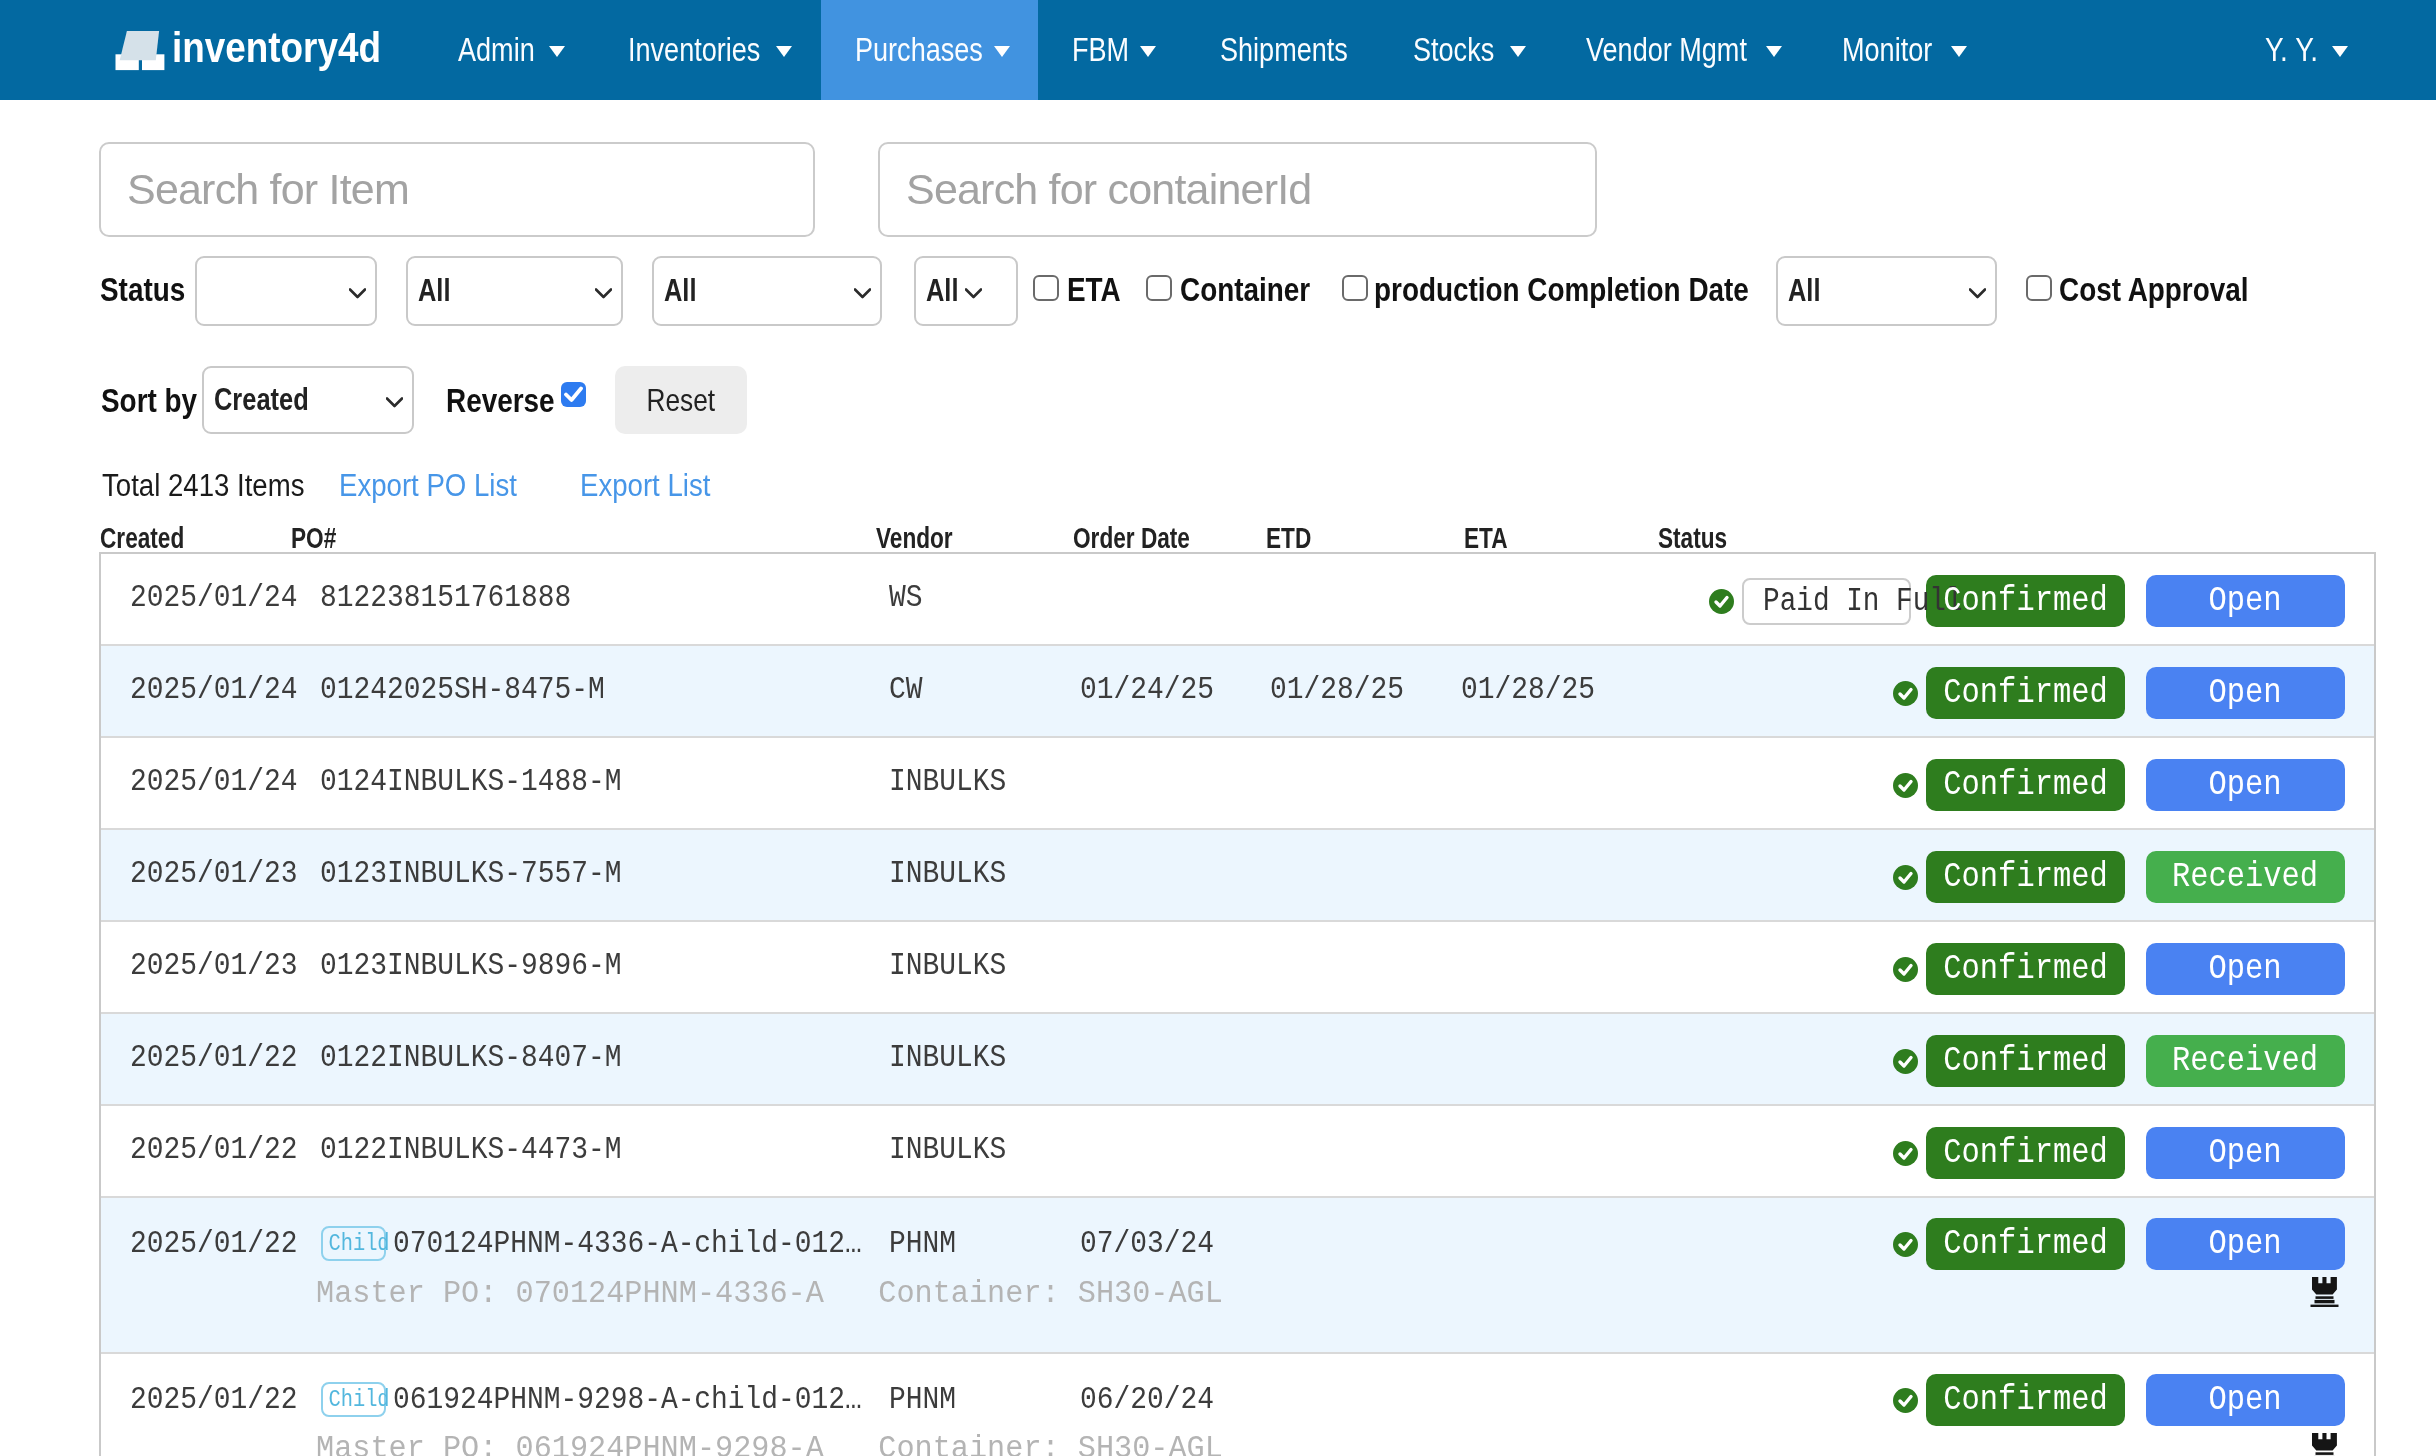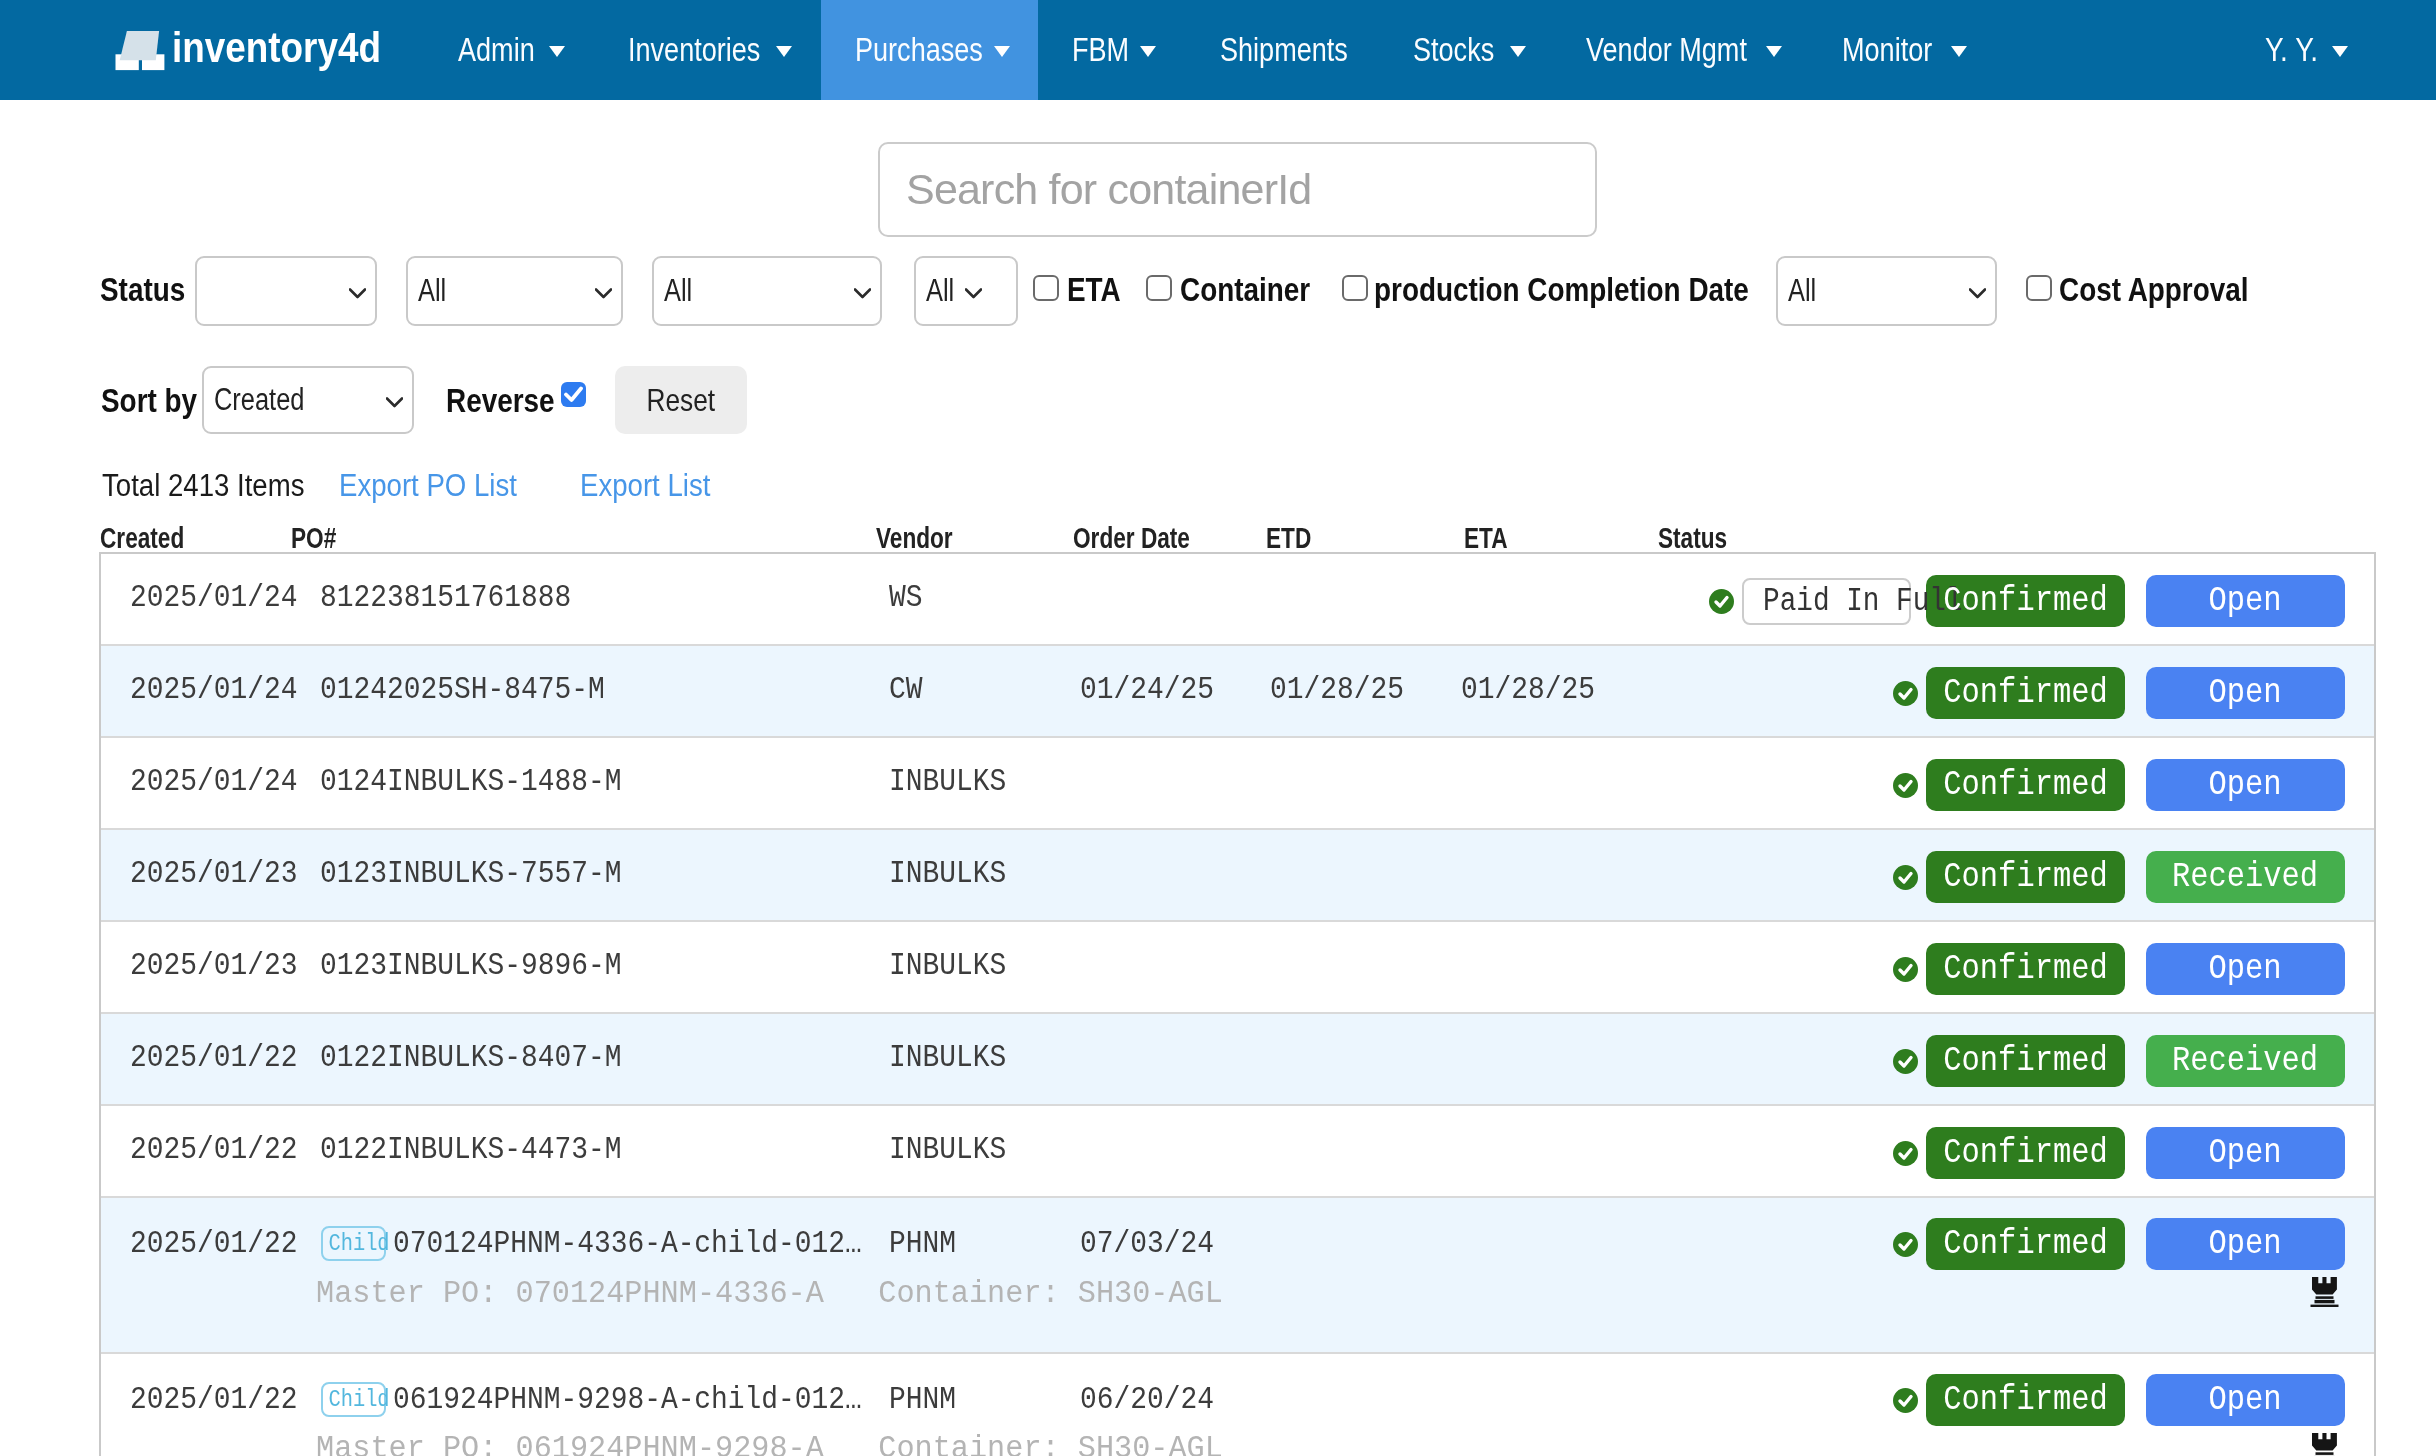--- a/index.html
+++ b/index.html
@@ -10,21 +10,21 @@
 #nav { position:absolute; left:0; top:0; width:2436px; height:100px; background:#0369a1; }
 #navactive { position:absolute; left:821px; top:0; width:217px; height:100px; background:#4193E0; }
 .ni { position:absolute; top:0; height:100px; line-height:100px; color:#fbfdff; font-size:33px; white-space:nowrap; display:inline-block; transform:scaleX(0.82); transform-origin:0 50%; }
 .caret { position:absolute; top:46px; width:0; height:0; border-left:8.5px solid transparent; border-right:8.5px solid transparent; border-top:11px solid #fff; }
 #logotext { position:absolute; left:172px; top:26px; }
 #logoicon { position:absolute; left:114px; top:30px; }
 
 .inp { position:absolute; top:142px; height:95px; border:2px solid #cbcbcb; border-radius:10px; font-family:"Liberation Sans",sans-serif; font-size:43px; padding-left:26px; color:#444; outline:none; letter-spacing:-0.8px; background:#fff; }
 .inp::placeholder { color:#a3a3a3; opacity:1; }
 .lbl { position:absolute; font-size:34px; line-height:34px; font-weight:bold; color:#111; white-space:nowrap; transform:scaleX(0.82); transform-origin:0 50%; }
-.sel { position:absolute; height:70px; border:2px solid #c9c9c9; border-radius:9px; background:#fff; font-size:31px; font-weight:normal; color:#222; line-height:66px; padding-left:10px; }
+.sel { position:absolute; height:70px; border:2px solid #c9c9c9; border-radius:9px; background:#fff; font-size:31px; font-weight:bold; color:#222; line-height:66px; padding-left:10px; }
 .sel .inner { display:inline-block; transform:scaleX(0.82); transform-origin:0 50%; }
 .sel .chev { position:absolute; right:9px; top:27px; width:17px; height:17px; border:none; }
 .cb { position:absolute; width:26px; height:26px; border:2.5px solid #6a6a6a; border-radius:6px; background:#fff; }
 .cbc { position:absolute; width:25px; height:25px; border-radius:6px; background:#2d7bf0; }
 .cbc svg { position:absolute; left:3px; top:4px; }
 #reset { position:absolute; left:615px; top:366px; width:132px; height:68px; background:#ededed; border-radius:10px; font-size:32px; color:#222; text-align:center; line-height:68px; }
 #reset .inner { display:inline-block; transform:scaleX(0.82); }
 .toptext { position:absolute; top:467px; height:38px; line-height:38px; font-size:31px; color:#1a1a1a; white-space:nowrap; transform:scaleX(0.89); transform-origin:0 50%; }
 .link { color:#4796e8; }
 
@@ -76,20 +76,21 @@
     <span class="ni" style="left:1413px;">Stocks</span>
       <span class="caret" style="left:1510px;"></span>
     <span class="ni" style="left:1586px;">Vendor Mgmt</span>
       <span class="caret" style="left:1766px;"></span>
     <span class="ni" style="left:1842px;">Monitor</span>
       <span class="caret" style="left:1951px;"></span>
     <span class="ni" style="left:2265px; transform:scaleX(0.85);">Y. Y.</span>
       <span class="caret" style="left:2332px;"></span>
   </div>
 
+  <input class="inp" style="left: 99px; width: 716px;" placeholder="Search for Item">
   <input class="inp" style="left: 878px; width: 719px;" placeholder="Search for containerId">
 
   <div class="lbl" style="left:100px; top:272px;">Status</div>
   <div class="sel" style="left:195px; top:256px; width:182px;">
       <svg class="chev" viewBox="0 0 17 17">
         <polyline points="1,4.5 8.5,12 16,4.5" fill="none" stroke="#2b2b2b" stroke-width="2.6" stroke-linecap="round" stroke-linejoin="round"></polyline>
       </svg>
     </div>
   <div class="sel" style="left:406px; top:256px; width:217px;"><span class="inner">All</span><svg class="chev" viewBox="0 0 17 17">
         <polyline points="1,4.5 8.5,12 16,4.5" fill="none" stroke="#2b2b2b" stroke-width="2.6" stroke-linecap="round" stroke-linejoin="round"></polyline>

